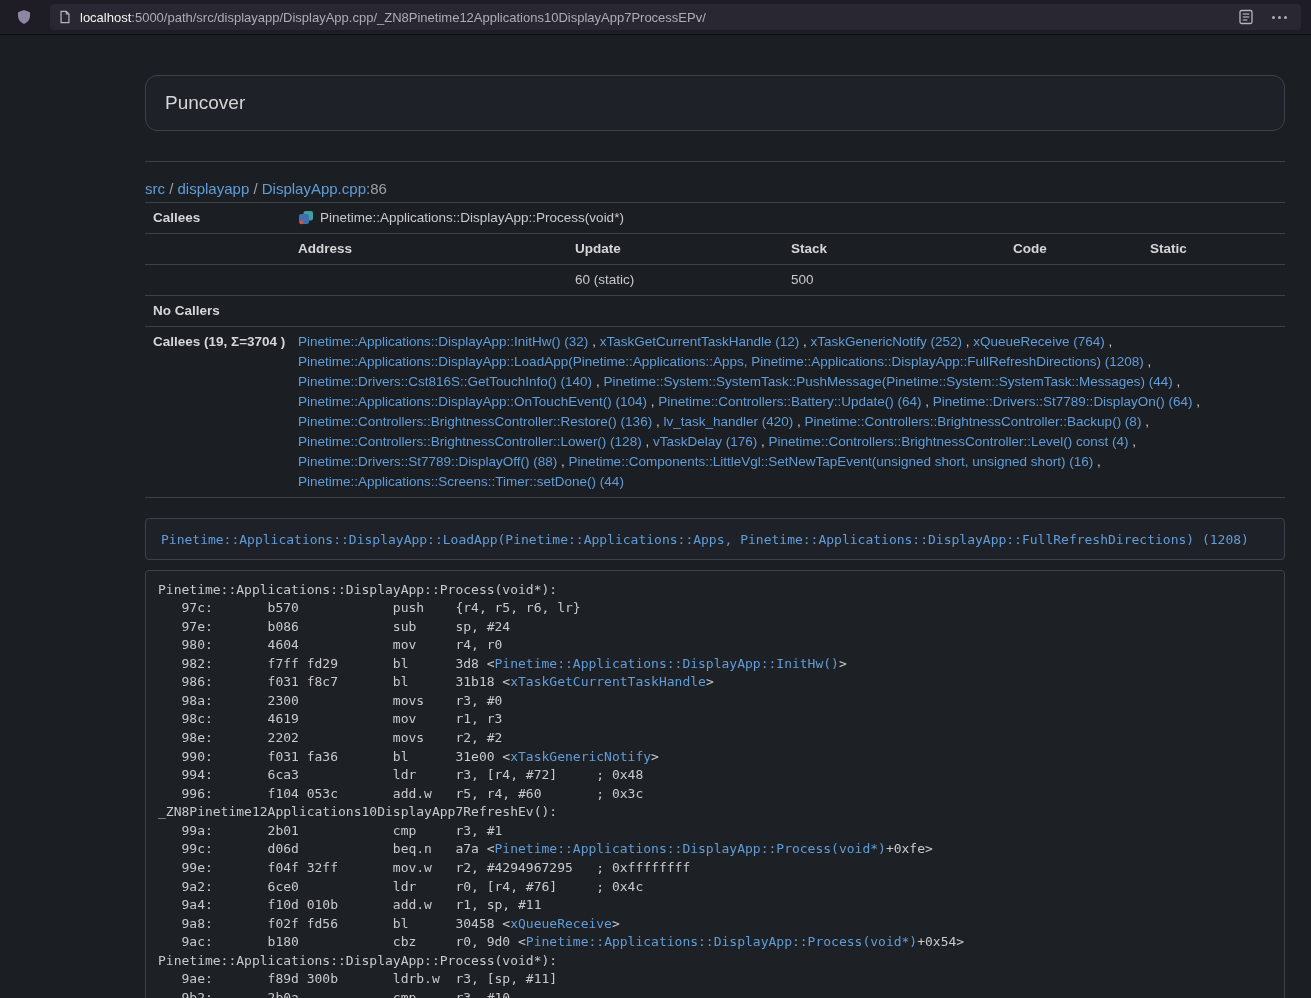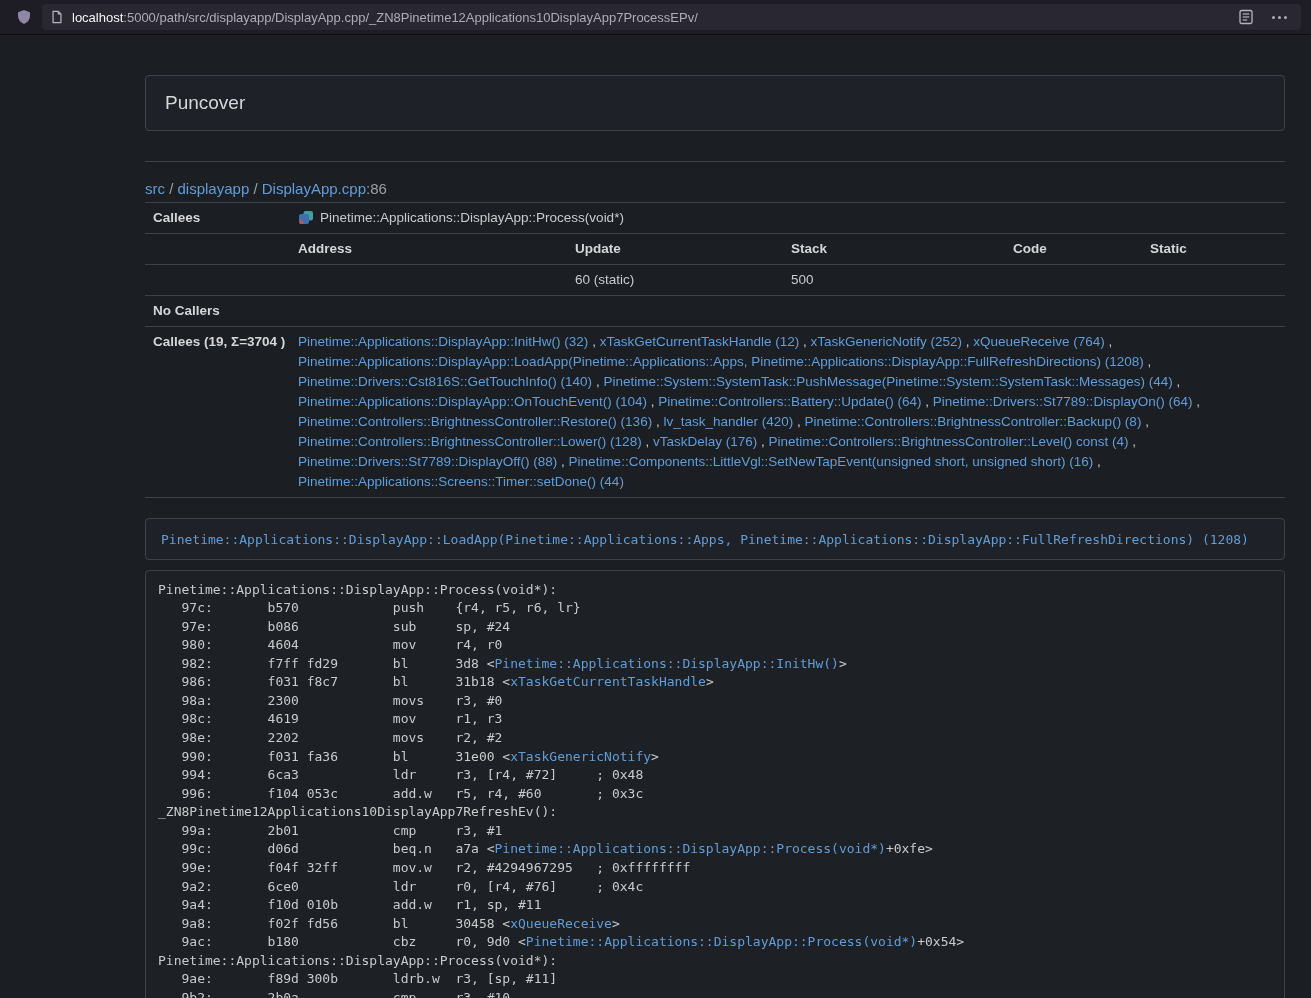--- a/index.html
+++ b/index.html
@@ -14,40 +14,40 @@
   body{
     width:1311px;height:998px;overflow:hidden;
     background:var(--bg);
     font-family:"Liberation Sans", sans-serif;
     color:var(--text);
   }
   
   .chrome{
     height:35px;background:var(--chrome-bg);
     border-bottom:1px solid #0e0e12;
-    display:flex;align-items:center;gap:4px;padding:0 10px;
+    display:flex;align-items:center;gap:12px;padding:0 10px;
   }
   .chrome-btn{background:none;border:none;padding:2px 6px;cursor:pointer;display:flex;align-items:center;}
   .url-field{
     flex:1;height:26px;background:var(--chrome-field);
     border-radius:4px;display:flex;align-items:center;
     padding:0 8px;gap:8px;min-width:0;
   }
   .url-text{font-size:13px;color:var(--chrome-muted);white-space:nowrap;overflow:hidden;flex:1;}
   .url-text .host{color:var(--chrome-text);}
   .field-icons{display:flex;align-items:center;gap:18px;margin-left:auto;padding-right:6px;}
   .field-icons>span{display:flex;align-items:center;cursor:pointer;}
   .dots{display:flex;gap:3px;align-items:center;}
   .dots i{width:3px;height:3px;border-radius:50%;background:var(--chrome-muted);display:block;}
   
   .page{padding-top:40px;}
   .container{width:1140px;margin-left:145px;}
   .well{
     background:var(--panel-bg);border:1px solid var(--border);
-    border-radius:4px;padding:15px 19px;
+    border-radius:12px;padding:15px 19px;
   }
   .well-title{font-size:19px;line-height:24px;color:var(--bold);}
   hr.rule{border:none;border-top:1px solid var(--border);margin:30px 0 17px 0;}
   .breadcrumb{font-size:15px;line-height:20px;margin-bottom:3px;}
   .breadcrumb a{color:var(--link);text-decoration:none;}
   .bc-sep{color:var(--muted);}
   .bc-suffix{color:var(--muted);}
   
   .symtable{font-size:13.5px;}
   .trow{display:grid;border-top:1px solid var(--border);}

